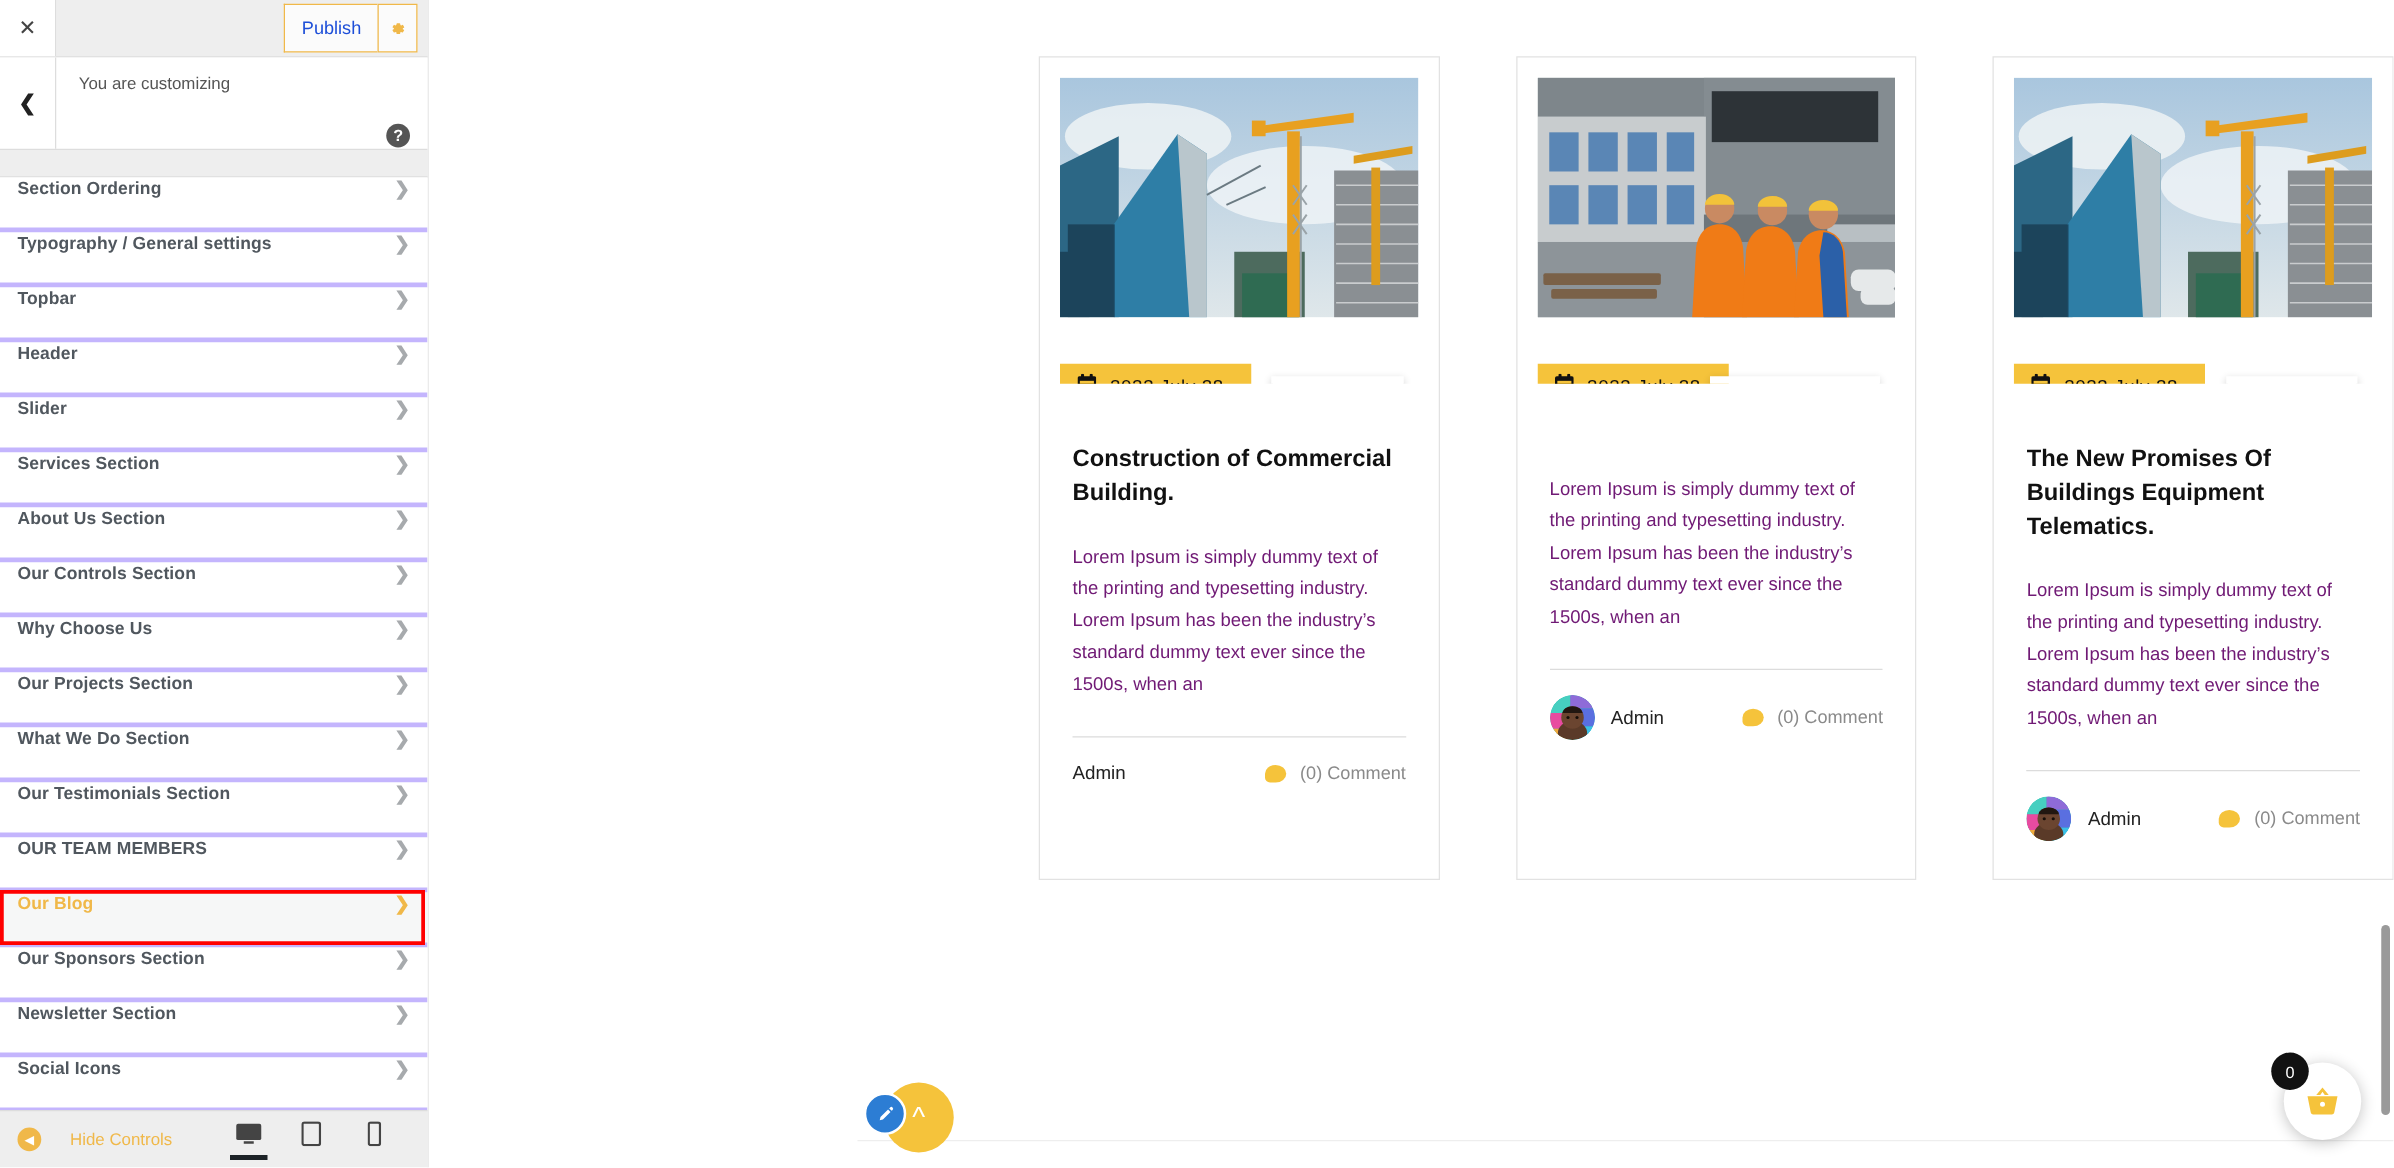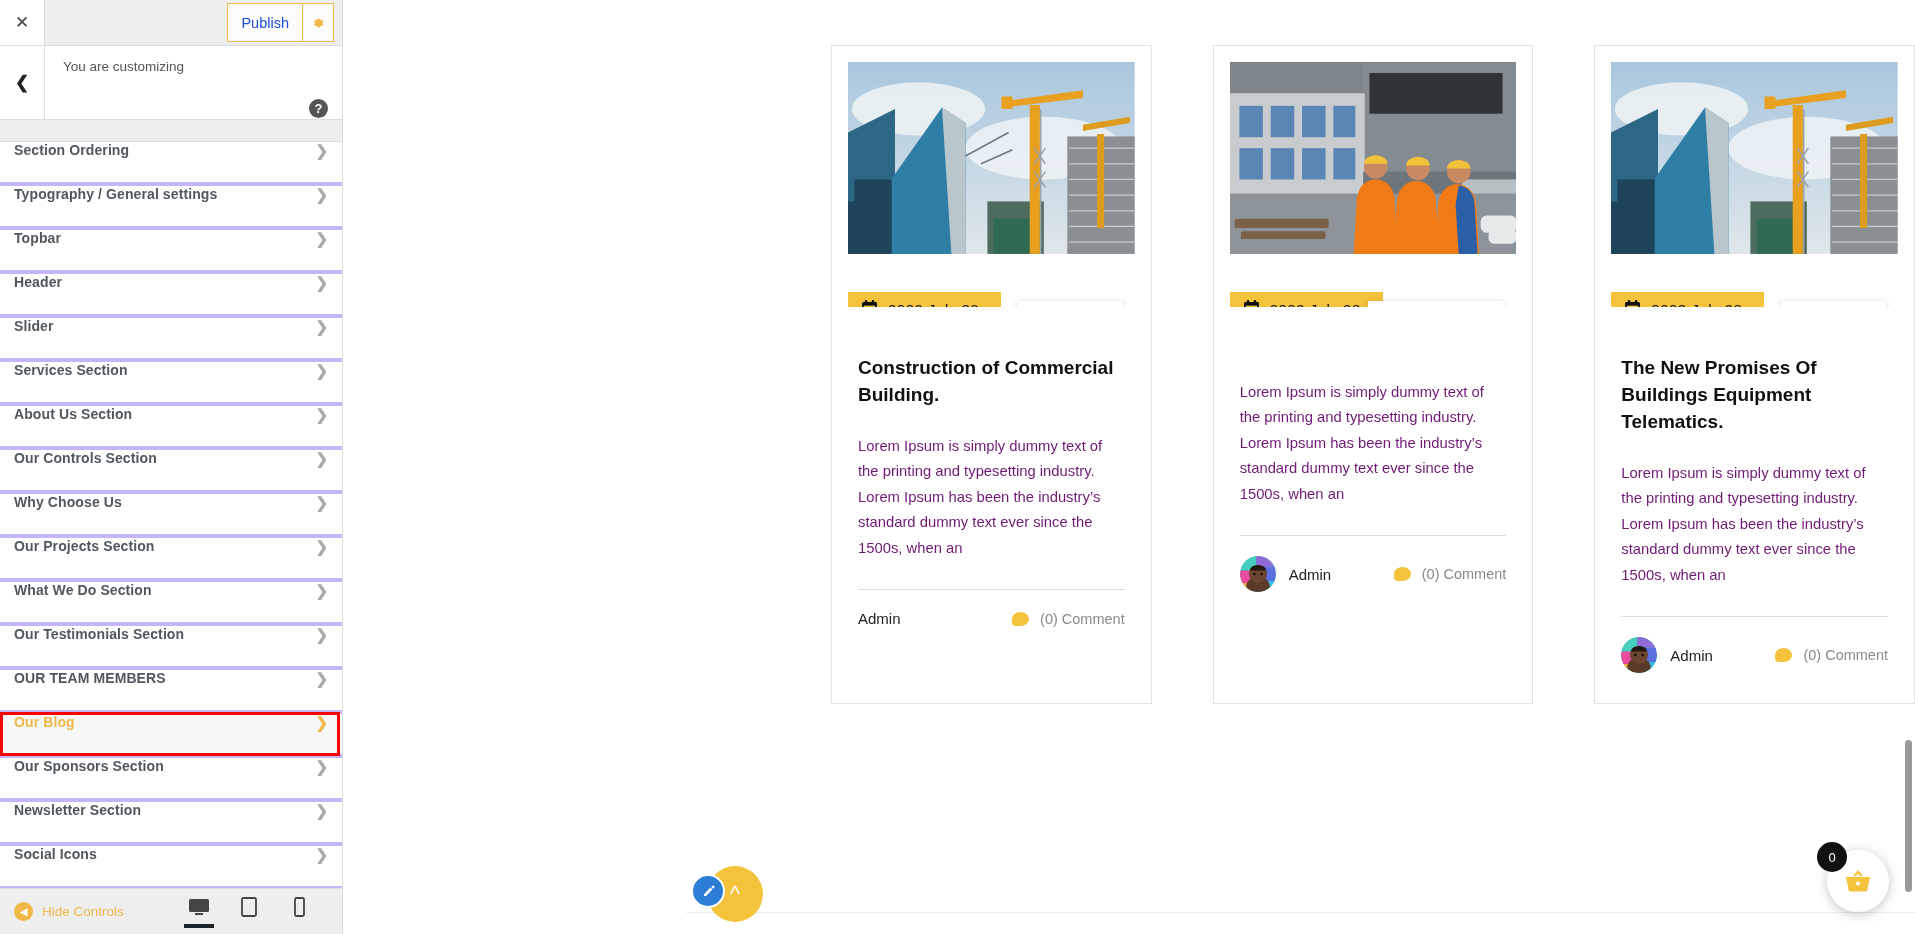--- a/index.html
+++ b/index.html
@@ -75,21 +75,21 @@
   }
   .sb-footer {
     height: 46px; background: #eeeeee; border-top: 1px solid #ddd;
     display: flex; align-items: center; padding: 0 14px;
   }
   .sb-hide { display: flex; align-items: center; gap: 9px; flex: 1; cursor: pointer; }
   .sb-hide-circle {
     width: 19px; height: 19px; border-radius: 50%; background: #f0b849;
     color: #fff; font-size: 10px; display: flex; align-items: center; justify-content: center;
   }
-  .sb-hide-lbl { font-size: 13.5px; color: #f0b849; }
+  .sb-hide-lbl { font-size: 13.5px; color: #f0b849; margin-left: 14px; }
   .devices { display: flex; align-items: flex-end; gap: 20px; padding-right: 14px; }
   .dev { width: 30px; display: flex; flex-direction: column; align-items: center; cursor: pointer; }
   .dev .ic { color: #444; display: flex; align-items: center; justify-content: center; height: 24px; }
   .dev.sel .bar { width: 30px; height: 4px; background: #1d2327; margin-top: 5px; }
   .dev .bar { width: 30px; height: 4px; background: transparent; margin-top: 5px; }
 
   
   .preview { flex: 1; position: relative; background: #fff; overflow: hidden; }
   .blog-head { padding: 34px 0 0 478px; }
   .crane-icon { width: 74px; height: 84px; }

